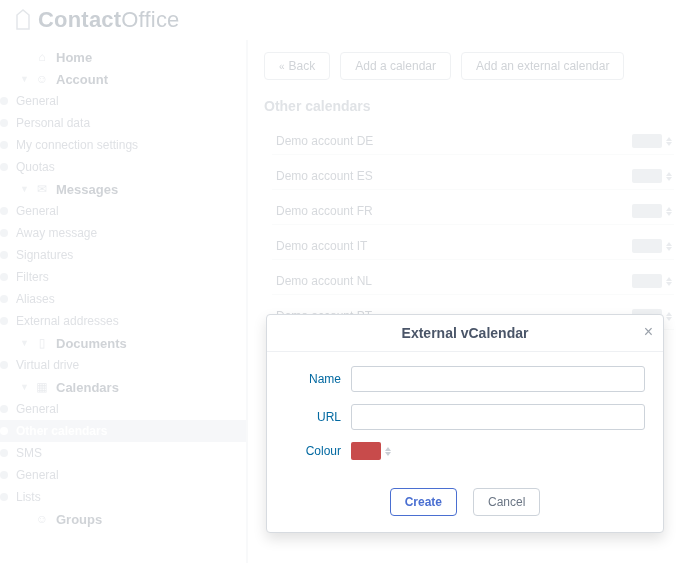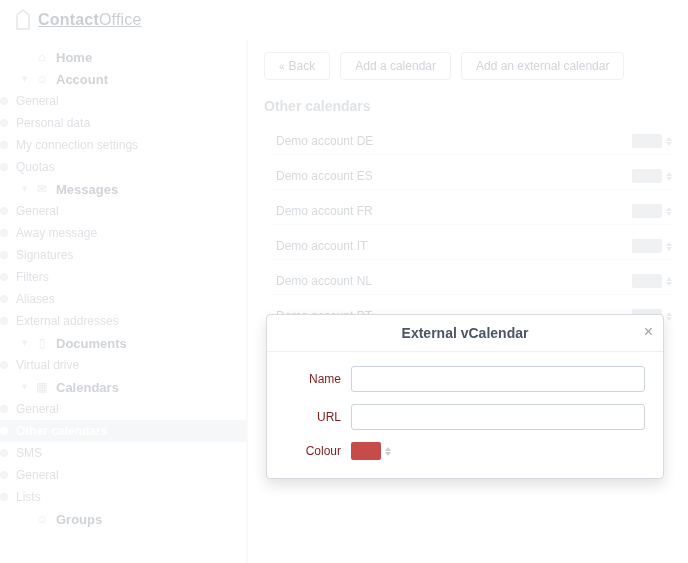--- a/index.html
+++ b/index.html
@@ -4,21 +4,21 @@
 <style>
 * { box-sizing: border-box; margin: 0; padding: 0; }
 body { font-family: Arial, sans-serif; font-size: 13px; color: #888; width: 688px; height: 563px; position: relative; overflow: hidden; background: #fff; }
 
 
 .overlay { position: absolute; inset: 0; background: rgba(255,255,255,0.6); z-index: 10; pointer-events: none; }
 
 
 .header { height: 40px; display: flex; align-items: center; padding: 0 14px; }
 .logo-mark { width: 18px; height: 22px; margin-right: 6px; display: flex; align-items: flex-end; }
-.logo-text { font-size: 16px; font-weight: 600; color: #7b8794; letter-spacing: 0.2px; text-decoration: underline; }
+.logo-text { font-size: 22px; font-weight: 600; color: #7b8794; letter-spacing: 0.2px; }
 .logo-text .light { font-weight: 300; }
 
 
 .layout { display: flex; height: calc(100% - 40px); }
 .sidebar { width: 248px; border-right: 2px solid #eef0f3; padding-top: 6px; }
 .main { flex: 1; padding: 12px 14px 0 16px; position: relative; }
 
 
 .nav-item { display: flex; align-items: center; height: 22px; padding-left: 20px; cursor: pointer; }
 .nav-item .chev { width: 10px; color: #d7dbe0; font-size: 9px; margin-right: 4px; }
@@ -49,21 +49,21 @@
 .spin .up { border-bottom: 4px solid #c9ced5; }
 .spin .dn { border-top: 4px solid #c9ced5; }
 
 
 .modal { position: absolute; z-index: 20; left: 266px; top: 314px; width: 398px; background: #fff; border: 1px solid #d7dbe0; border-radius: 4px; box-shadow: 0 6px 14px rgba(0,0,0,0.12); }
 .modal-head { position: relative; text-align: center; padding: 10px 0; border-bottom: 1px solid #eef0f3; }
 .modal-title { color: #4a5568; font-weight: 700; font-size: 14px; }
 .modal-close { position: absolute; right: 10px; top: 8px; color: #9aa1aa; cursor: pointer; font-size: 16px; }
 .modal-body { padding: 14px 18px 6px 18px; }
 .form-row { display: flex; align-items: center; margin-bottom: 12px; }
-.form-label { width: 56px; text-align: right; color: #7f1d1d; font-size: 12px; margin-right: 10px; }
+.form-label { width: 56px; text-align: right; color: #0369a1; font-size: 12px; margin-right: 10px; }
 .form-input { flex: 1; border: 1px solid #cdd3da; border-radius: 3px; height: 26px; padding: 0 6px; font-size: 12px; }
 .color-swatch { width: 30px; height: 18px; background: #c84b4b; border-radius: 2px; }
 .modal-foot { display: flex; justify-content: center; gap: 16px; padding: 10px 0 16px 0; }
 .btn-primary { border: 1px solid #4a6fd1; color: #4a6fd1; font-weight: 700; }
 .btn-default { border: 1px solid #cdd3da; color: #6b7685; }
 
 svg { display: block; }
 </style>
 </head>
 <body>
@@ -290,13 +290,21 @@
     </div>
     <div class="form-row">
       <span class="form-label">Colour</span>
       <span class="color-swatch"></span>
       <span class="spin" style="margin-left:4px">
           <div class="up"></div>
           <div class="dn"></div>
         </span>
     </div>
   </div>
+  <div class="modal-foot">
+    <button class="btn btn-primary">
+        <span>Create</span>
+      </button>
+    <button class="btn btn-default">
+        <span>Cancel</span>
+      </button>
+  </div>
 </div>
 
 </body></html>

